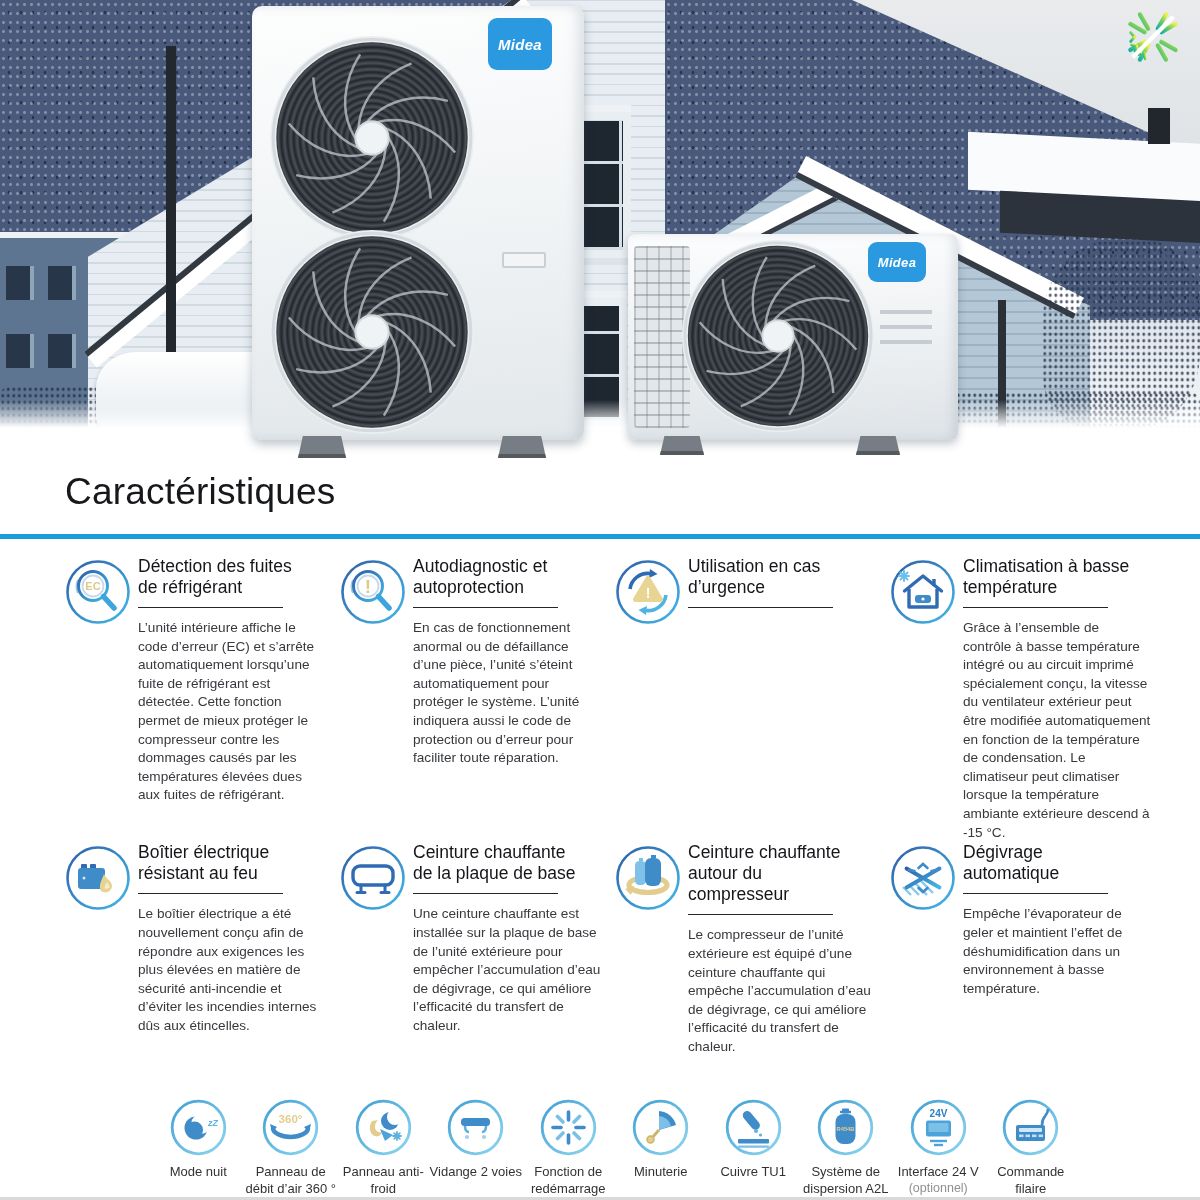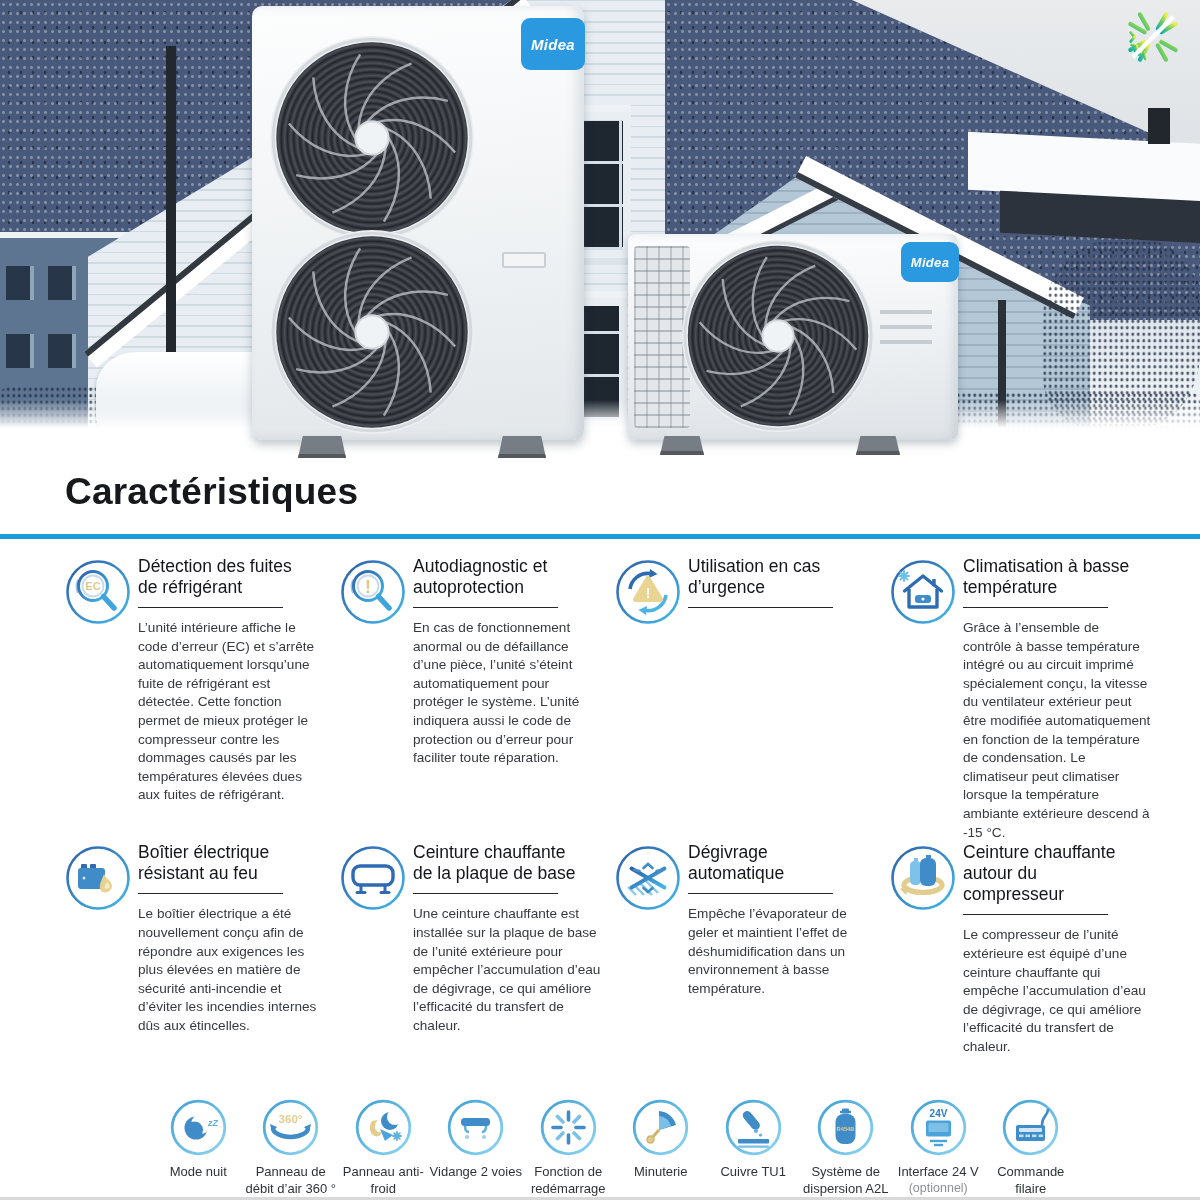--- a/index.html
+++ b/index.html
@@ -63,38 +63,38 @@
     box-shadow:0 5px 10px rgba(40,60,80,.28), inset -7px 0 12px rgba(120,135,150,.20); }
   .unitS { left:628px; top:234px; width:330px; height:206px; border-radius:8px;
     background:linear-gradient(178deg,#fcfdfe,#edf0f2 55%,#dee3e7);
     box-shadow:0 4px 9px rgba(40,60,80,.28), inset -6px 0 10px rgba(120,135,150,.18); }
   .unit > * { position:absolute; }
   .fan { display:block; }
   .fL1 { left:16px; top:28px; width:208px; height:208px; }
   .fL2 { left:16px; top:222px; width:208px; height:208px; }
   .fS  { left:52px; top:4px;  width:196px; height:196px; }
   .midea-badge { background:#2a99e0; border-radius:9px; color:#fff; display:flex; align-items:center;
-    justify-content:center; font-style:italic; font-weight:bold; letter-spacing:.3px;margin-left:33px; }
+    justify-content:center; font-style:italic; font-weight:bold; letter-spacing:.3px; }
   .badgeL { left:236px; top:12px; width:64px; height:52px; font-size:15px; }
   .badgeS { left:240px; top:8px; width:58px; height:40px; font-size:13px; }
   .panelL { left:250px; top:246px; width:44px; height:16px; border:2px solid #c9cfd4; border-radius:2px; background:#f2f4f6; }
   .grilleS { left:6px; top:12px; width:56px; height:182px; border-radius:4px; background-color:#e3e7ea;
     background-image:repeating-linear-gradient(0deg,rgba(100,112,122,.38) 0 2px,transparent 2px 12px),
                      repeating-linear-gradient(90deg,rgba(100,112,122,.28) 0 2px,transparent 2px 12px); }
   .ventsS { left:252px; top:66px; width:52px; height:44px;
     background:repeating-linear-gradient(0deg,#c6ccd1 0 4px,transparent 4px 15px); }
   .foot { background:#767d84; clip-path:polygon(10% 0,90% 0,100% 100%,0 100%); border-bottom:4px solid #55595e; }
   .footL1 { left:46px;  top:430px; width:48px; height:22px; }
   .footL2 { left:246px; top:430px; width:48px; height:22px; }
   .footS1 { left:32px;  top:202px; width:44px; height:19px; }
   .footS2 { left:228px; top:202px; width:44px; height:19px; }
   .logo { position:absolute; left:1124px; top:8px; width:58px; height:58px; }
 
   
-  h1.title { margin:16px 0 0 65px; font-size:37px; font-weight:bold; color:#16181c; letter-spacing:.2px; }
+  h1.title { margin:16px 0 0 65px; font-size:37px; font-weight:normal; color:#16181c; letter-spacing:.2px; }
   .rule { margin-top:21px; width:1200px; height:5px; background:#1b9dd9; }
 
   .features { margin-left:65px; margin-top:17px; display:grid; grid-template-columns:repeat(4,275px); }
   .feature { position:relative; padding-left:73px; padding-right:14px; min-height:243px; }
   .f-icon { position:absolute; left:0; top:3px; width:66px; height:66px; }
   .f-title { font-size:17.5px; font-weight:normal; color:#14161a; line-height:1.2; max-width:172px; }
   .f-rule { width:145px; border-top:1.6px solid #23262b; margin:9px 0 11px; }
   .f-body { font-size:13.6px; color:#36393d; line-height:1.37; max-width:208px; }
 
   .badges { margin:14px 0 0 152px; display:flex; }
@@ -355,20 +355,36 @@
         </g>
       </svg>
       <div class="f-title">Ceinture chauffante de la plaque de base</div>
       <div class="f-rule"></div>
       <div class="f-body">Une ceinture chauffante est installée sur la plaque de base de l’unité extérieure pour empêcher l’accumulation d’eau de dégivrage, ce qui améliore l’efficacité du transfert de chaleur.</div>
     </div>
 
     <div class="feature">
       <svg class="f-icon" viewBox="0 0 66 66">
         <circle cx="33" cy="33" r="30.5" fill="#fff" stroke="url(#gIcon)" stroke-width="2.6"></circle>
+        <ellipse cx="33" cy="40" rx="19" ry="7.5" fill="none" stroke="#e3cd8e" stroke-width="5"></ellipse>
+        <line x1="24" y1="14.5" x2="28" y2="14.5" stroke="#7fc2e9" stroke-width="3"></line>
+        <line x1="36" y1="11.5" x2="41" y2="11.5" stroke="#3f8cc9" stroke-width="3"></line>
+        <rect x="20" y="16" width="11" height="24" rx="4.5" fill="#7fc2e9"></rect>
+        <rect x="30" y="13" width="16" height="28" rx="6" fill="#3f8cc9"></rect>
+        <path d="M14,40 a19,7.5 0 0 0 38,0" fill="none" stroke="#e3cd8e" stroke-width="5"></path>
+        <polygon points="10,44 19,41 16,50" fill="#e3cd8e"></polygon>
+      </svg>
+      <div class="f-title">Ceinture chauffante autour du compresseur</div>
+      <div class="f-rule"></div>
+      <div class="f-body">Le compresseur de l’unité extérieure est équipé d’une ceinture chauffante qui empêche l’accumulation d’eau de dégivrage, ce qui améliore l’efficacité du transfert de chaleur.</div>
+    </div>
+
+    <div class="feature">
+      <svg class="f-icon" viewBox="0 0 66 66">
+        <circle cx="33" cy="33" r="30.5" fill="#fff" stroke="url(#gIcon)" stroke-width="2.6"></circle>
         <g stroke="#79c4ec" stroke-width="2.4" opacity=".9">
           <line x1="13" y1="42" x2="21" y2="50"></line>
             <line x1="19" y1="40" x2="29" y2="50"></line>
           <line x1="25" y1="38" x2="37" y2="50"></line>
             <line x1="31" y1="36" x2="43" y2="48"></line>
         </g>
         <g stroke="url(#gIcon)" stroke-width="3.8" stroke-linecap="round">
           <line x1="33" y1="14" x2="33" y2="52"></line>
           <line x1="16.5" y1="23.5" x2="49.5" y2="42.5"></line>
           <line x1="49.5" y1="23.5" x2="16.5" y2="42.5"></line>
@@ -378,36 +394,20 @@
             <line x1="33" y1="19" x2="37.5" y2="23"></line>
           <line x1="33" y1="47" x2="28.5" y2="43"></line>
             <line x1="33" y1="47" x2="37.5" y2="43"></line>
           <line x1="19" y1="25" x2="24.5" y2="26"></line>
             <line x1="47" y1="25" x2="41.5" y2="26"></line>
         </g>
       </svg>
       <div class="f-title">Dégivrage automatique</div>
       <div class="f-rule"></div>
       <div class="f-body">Empêche l’évaporateur de geler et maintient l’effet de déshumidification dans un environnement à basse température.</div>
-    </div>
-
-    <div class="feature">
-      <svg class="f-icon" viewBox="0 0 66 66">
-        <circle cx="33" cy="33" r="30.5" fill="#fff" stroke="url(#gIcon)" stroke-width="2.6"></circle>
-        <ellipse cx="33" cy="40" rx="19" ry="7.5" fill="none" stroke="#e3cd8e" stroke-width="5"></ellipse>
-        <line x1="24" y1="14.5" x2="28" y2="14.5" stroke="#7fc2e9" stroke-width="3"></line>
-        <line x1="36" y1="11.5" x2="41" y2="11.5" stroke="#3f8cc9" stroke-width="3"></line>
-        <rect x="20" y="16" width="11" height="24" rx="4.5" fill="#7fc2e9"></rect>
-        <rect x="30" y="13" width="16" height="28" rx="6" fill="#3f8cc9"></rect>
-        <path d="M14,40 a19,7.5 0 0 0 38,0" fill="none" stroke="#e3cd8e" stroke-width="5"></path>
-        <polygon points="10,44 19,41 16,50" fill="#e3cd8e"></polygon>
-      </svg>
-      <div class="f-title">Ceinture chauffante autour du compresseur</div>
-      <div class="f-rule"></div>
-      <div class="f-body">Le compresseur de l’unité extérieure est équipé d’une ceinture chauffante qui empêche l’accumulation d’eau de dégivrage, ce qui améliore l’efficacité du transfert de chaleur.</div>
     </div>
   </div>
 
   <div class="badges">
 
     <div class="badge">
       <svg class="b-icon" viewBox="0 0 57 57">
         <circle cx="28.5" cy="28.5" r="26.3" fill="#fff" stroke="url(#gBadge)" stroke-width="2.8"></circle>
         <circle cx="26" cy="29" r="11.5" fill="#3f8cc9"></circle>
         <circle cx="31" cy="25" r="10" fill="#fff"></circle>

